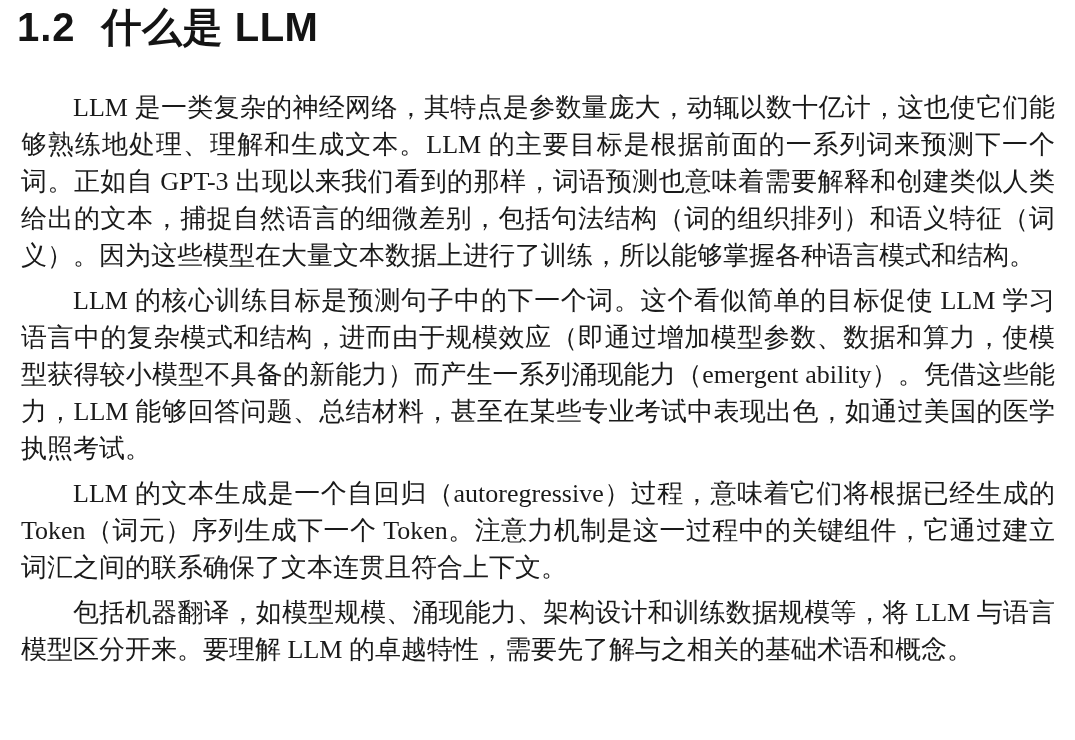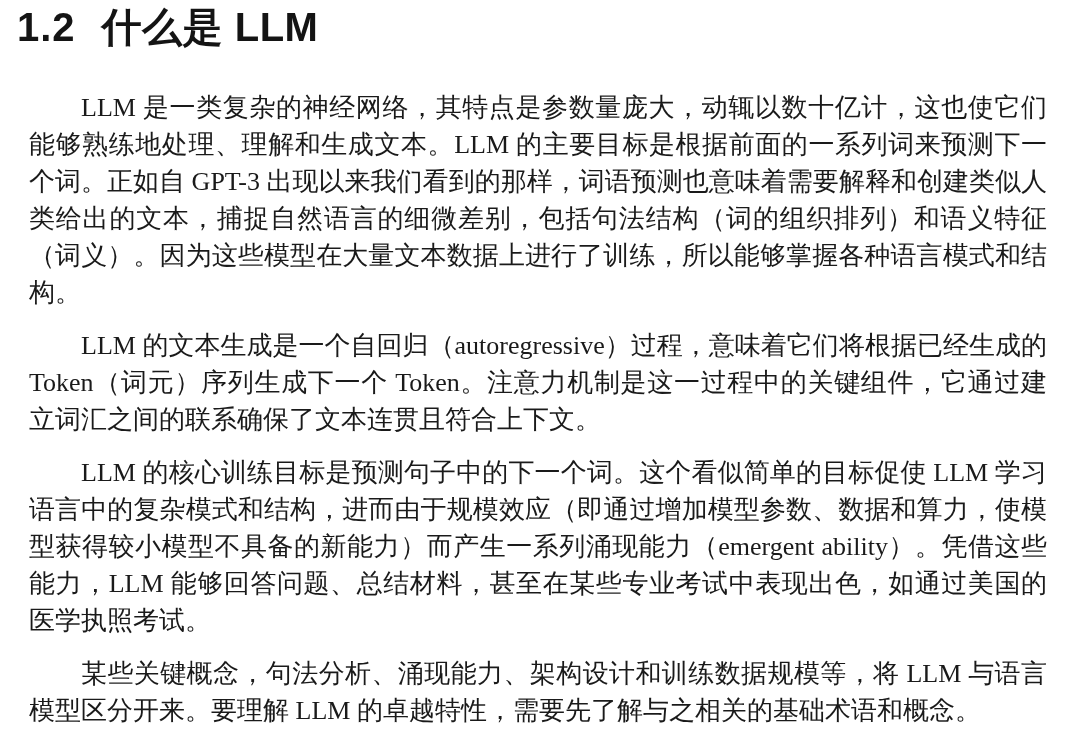--- a/index.html
+++ b/index.html
@@ -40,32 +40,32 @@
   .body-text {
     margin-top: 40px;
     font-family: "Liberation Serif", "DejaVu Serif", serif;
     font-size: 26px;
     line-height: 37px;
     color: #1a1a1a;
     text-align: justify;
     text-justify: inter-ideograph;
   }
   .para {
-    margin: 16px;
+    margin: 8px;
     padding: 0;
     text-indent: 2em;
   }
 </style>
 </head>
 <body>
 
 <div class="page">
   <h1 class="heading">
     <span class="heading-number">1.2</span><span class="heading-title">什么是 LLM</span>
   </h1>
 
   <div class="body-text">
     <p class="para">LLM 是一类复杂的神经网络，其特点是参数量庞大，动辄以数十亿计，这也使它们能够熟练地处理、理解和生成文本。LLM 的主要目标是根据前面的一系列词来预测下一个词。正如自 GPT-3 出现以来我们看到的那样，词语预测也意味着需要解释和创建类似人类给出的文本，捕捉自然语言的细微差别，包括句法结构（词的组织排列）和语义特征（词义）。因为这些模型在大量文本数据上进行了训练，所以能够掌握各种语言模式和结构。</p>
+    <p class="para">LLM 的核心训练目标是预测句子中的下一个词。这个看似简单的目标促使 LLM 学习语言中的复杂模式和结构，进而由于规模效应（即通过增加模型参数、数据和算力，使模型获得较小模型不具备的新能力）而产生一系列涌现能力（emergent ability）。凭借这些能力，LLM 能够回答问题、总结材料，甚至在某些专业考试中表现出色，如通过美国的医学执照考试。</p>
     <p class="para">LLM 的文本生成是一个自回归（autoregressive）过程，意味着它们将根据已经生成的 Token（词元）序列生成下一个 Token。注意力机制是这一过程中的关键组件，它通过建立词汇之间的联系确保了文本连贯且符合上下文。</p>
-    <p class="para">LLM 的核心训练目标是预测句子中的下一个词。这个看似简单的目标促使 LLM 学习语言中的复杂模式和结构，进而由于规模效应（即通过增加模型参数、数据和算力，使模型获得较小模型不具备的新能力）而产生一系列涌现能力（emergent ability）。凭借这些能力，LLM 能够回答问题、总结材料，甚至在某些专业考试中表现出色，如通过美国的医学执照考试。</p>
-    <p class="para">某些关键概念，句法分析、涌现能力、架构设计和训练数据规模等，将 LLM 与语言模型区分开来。要理解 LLM 的卓越特性，需要先了解与之相关的基础术语和概念。</p>
+    <p class="para">包括机器翻译，如模型规模、涌现能力、架构设计和训练数据规模等，将 LLM 与语言模型区分开来。要理解 LLM 的卓越特性，需要先了解与之相关的基础术语和概念。</p>
   </div>
 </div>
 
 </body></html>

